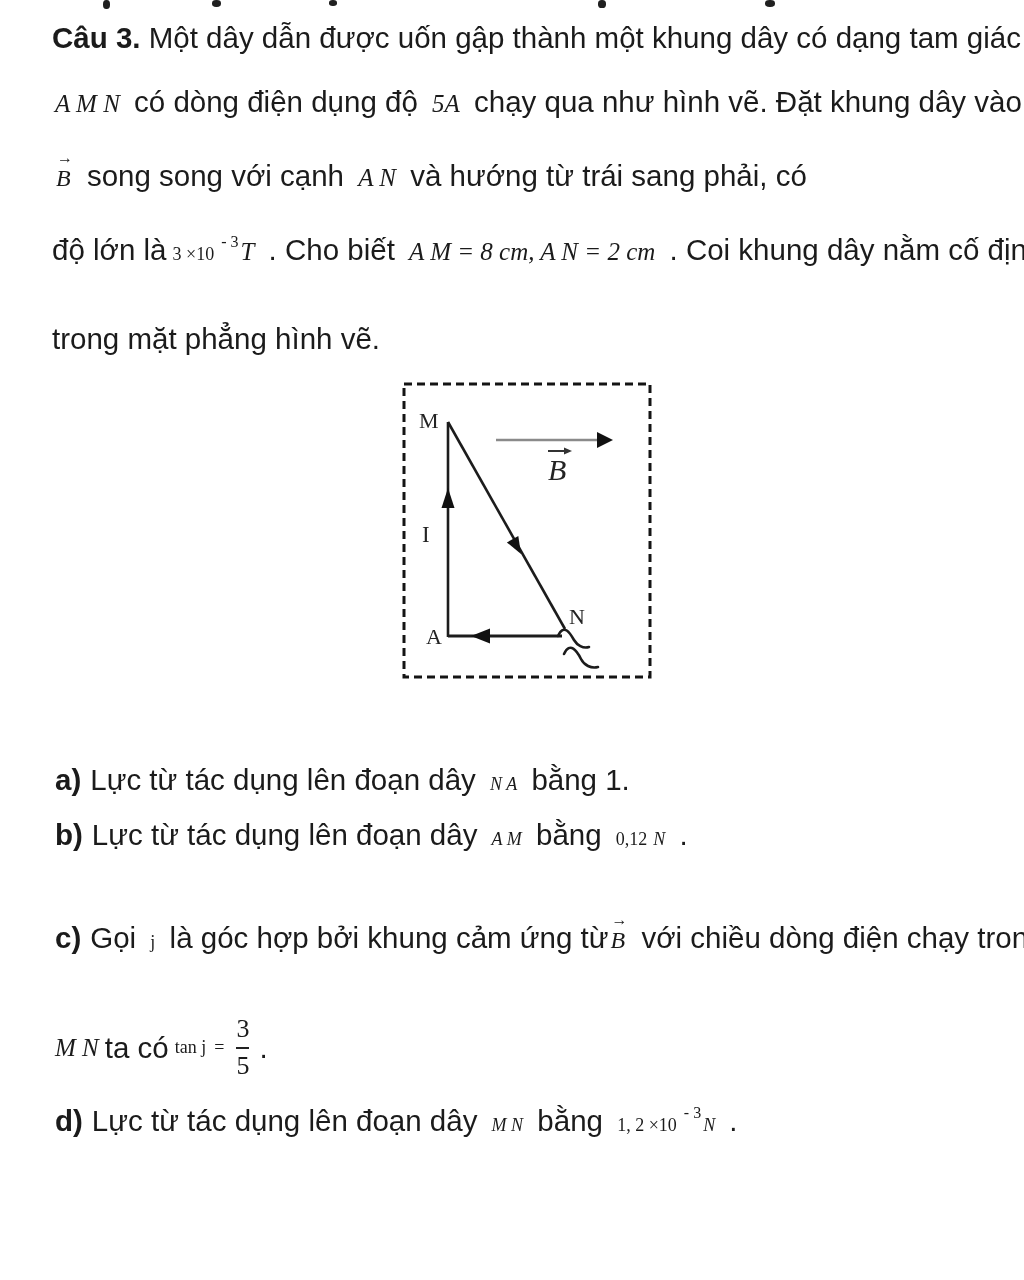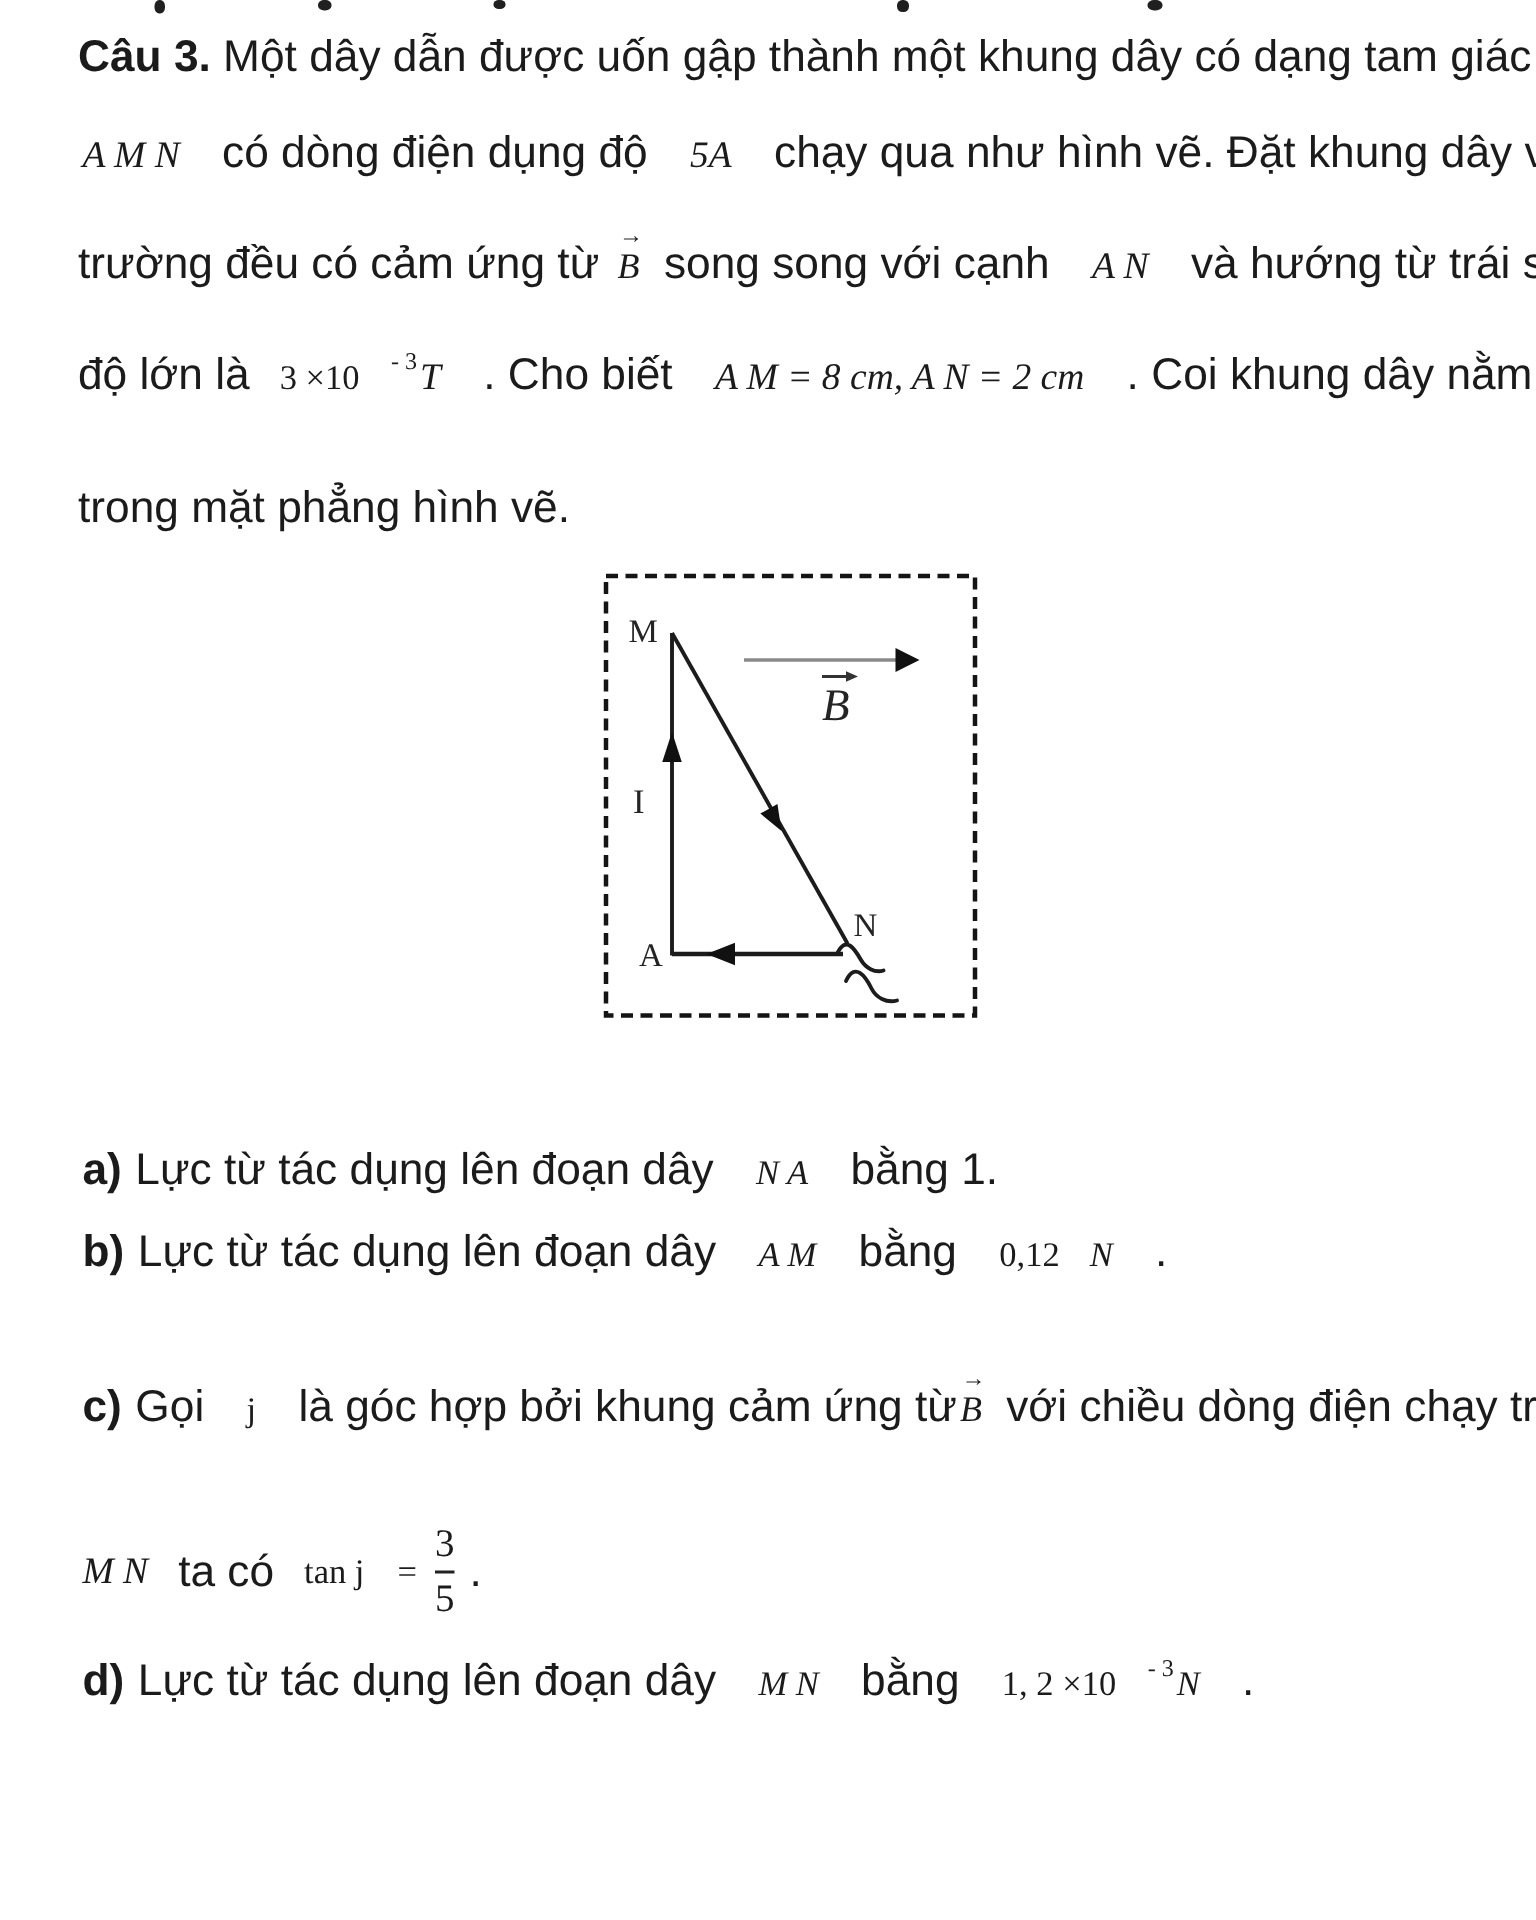--- a/index.html
+++ b/index.html
@@ -15,23 +15,23 @@
     position:absolute;
     white-space:nowrap;
     font-size:29.5px;
     line-height:1.2;
   }
   .b { font-weight:700; }
   .math {
     font-family:"Liberation Serif", serif;
     font-style:italic;
     font-size:25px;
-    margin:0 20px;
+    margin:0 6px;
   }
-  .msmall { font-size:23px; }
+  .msmall { font-size:18px; }
   .upr { font-style:normal; }
   sup.e {
     font-family:"Liberation Serif", serif;
     font-style:normal;
     font-size:16px;
     vertical-align:13px;
     margin:0 2px 0 1px;
   }
   .vec {
     position:relative;
@@ -77,21 +77,20 @@
 </div>
 
 <div class="line" style="left:55px;top:84px;">
   <span class="math" style="margin-left:0;">A M N</span>
   <span>có dòng điện dụng độ</span>
   <span class="math">5A</span>
   <span>chạy qua như hình vẽ. Đặt khung dây vào trong từ</span>
 </div>
 
 <div class="line" style="left:52px;top:158px;">
-  <span>trường đều có cảm ứng từ</span>
   <span class="vec"><span class="arr">→</span><span>B</span></span>
   <span>song song với cạnh</span>
   <span class="math">A N</span>
   <span>và hướng từ trái sang phải, có</span>
 </div>
 
 <div class="line" style="left:52px;top:232px;">
   <span>độ lớn là</span><span class="math msmall upr">3 ×10</span><sup class="e">- 3</sup><span class="math" style="margin-left:0;">T</span>
   <span>. Cho biết</span>
   <span class="math">A M = 8 cm, A N = 2 cm</span>

